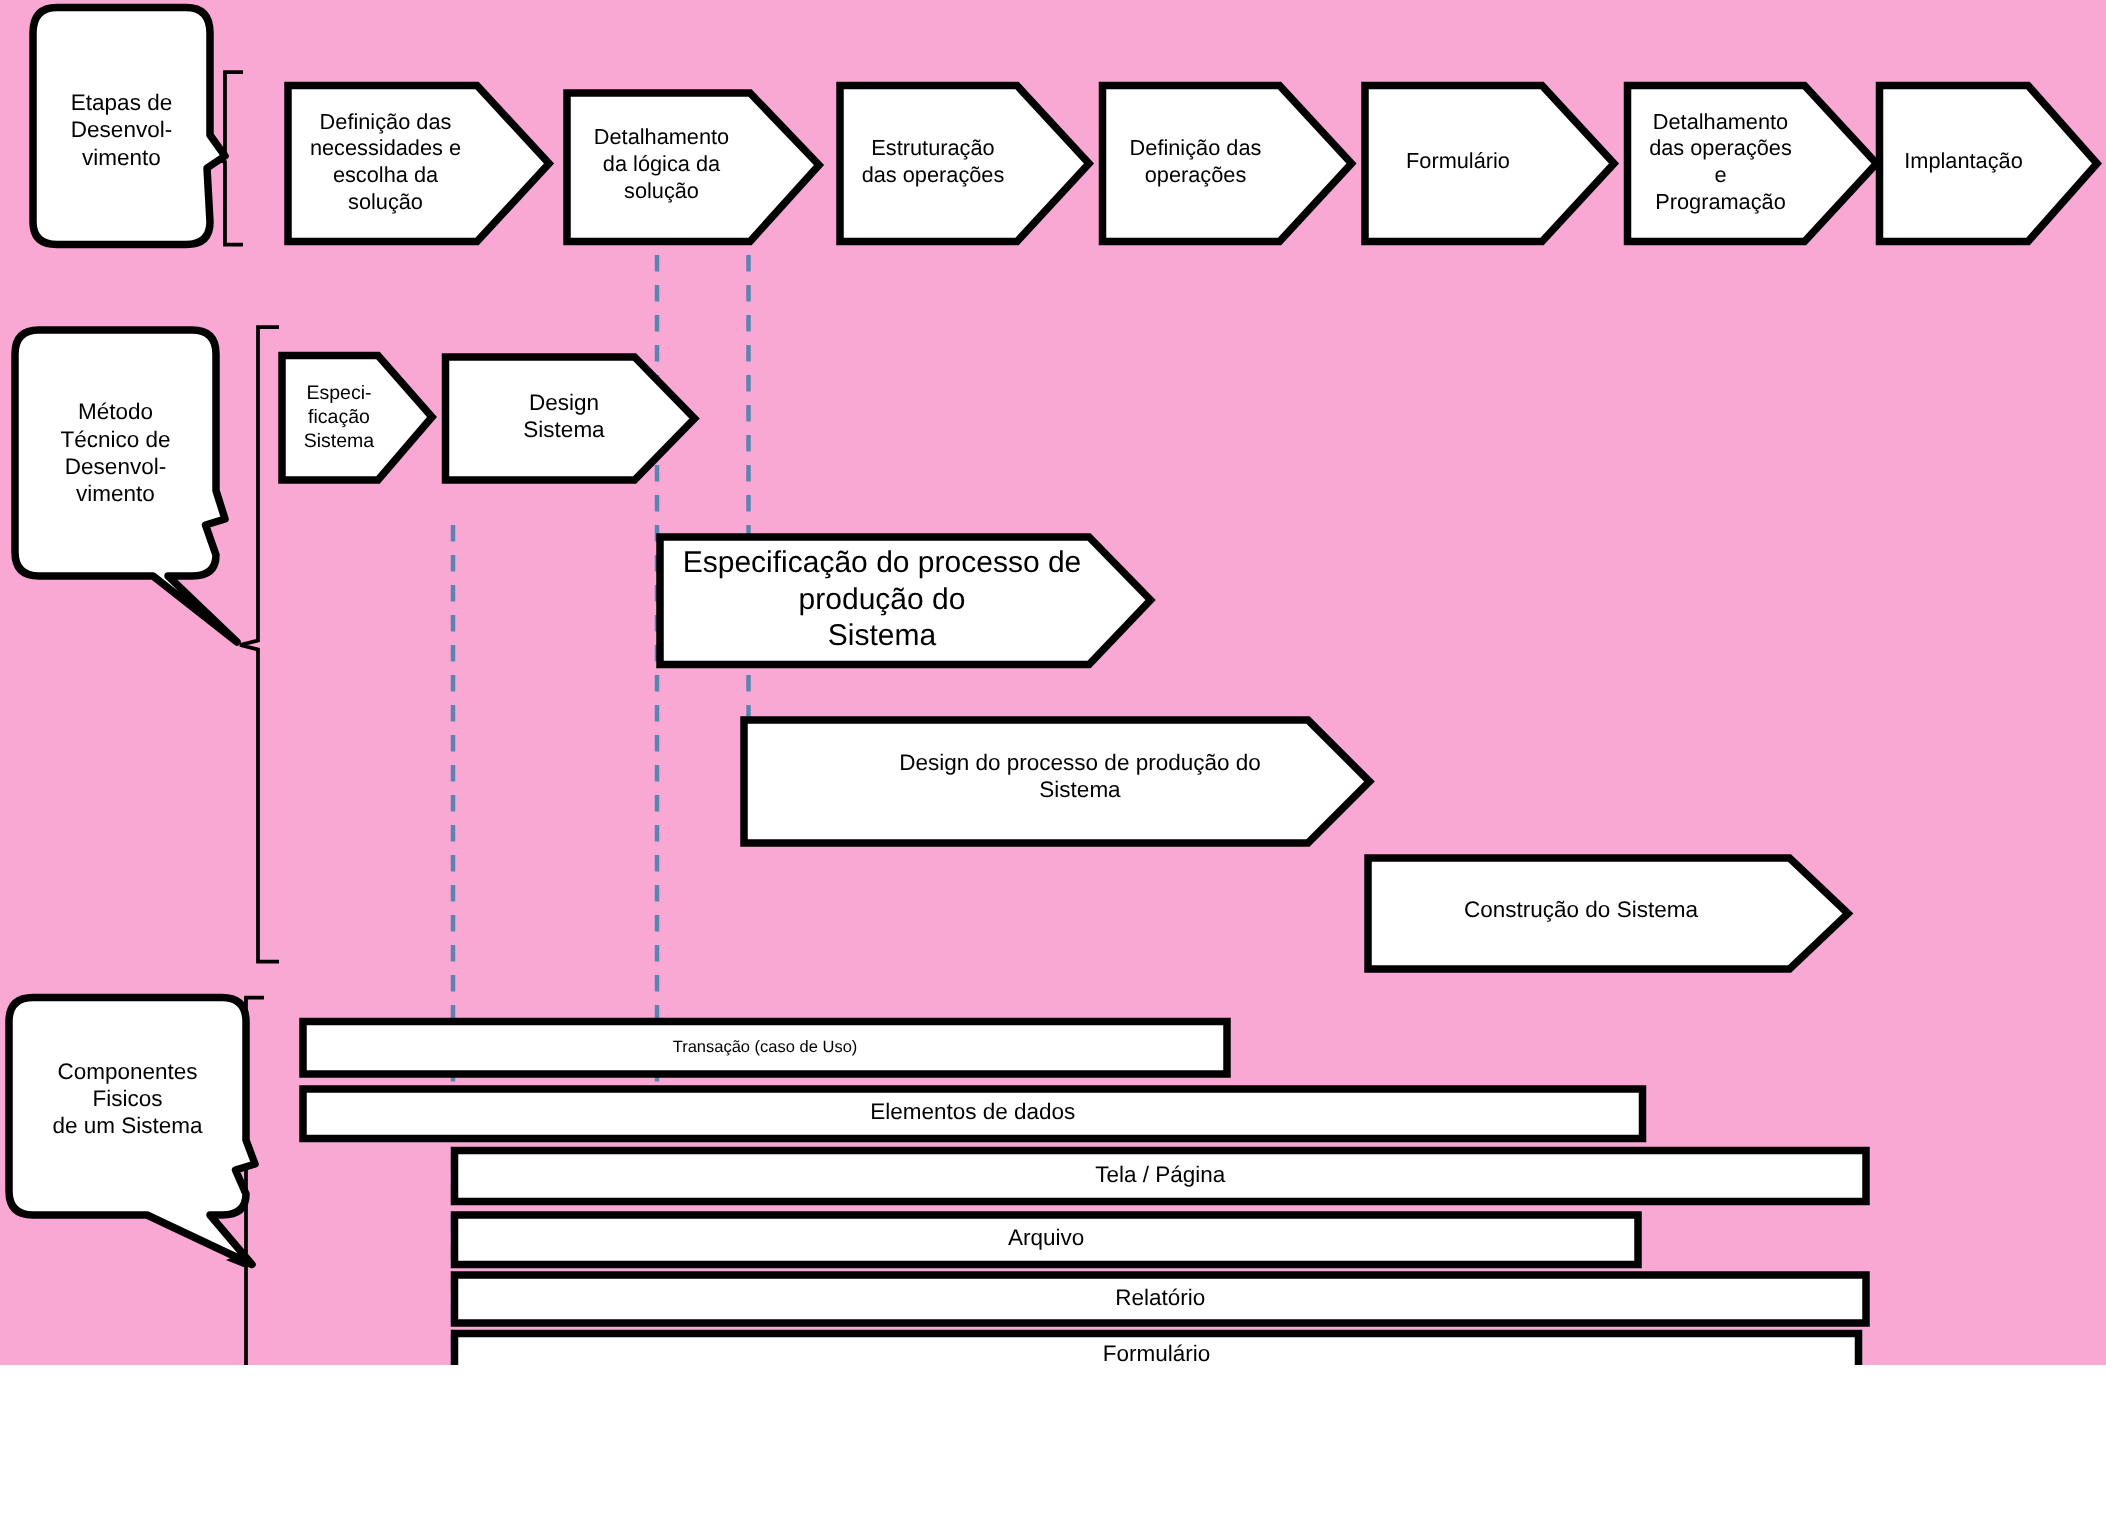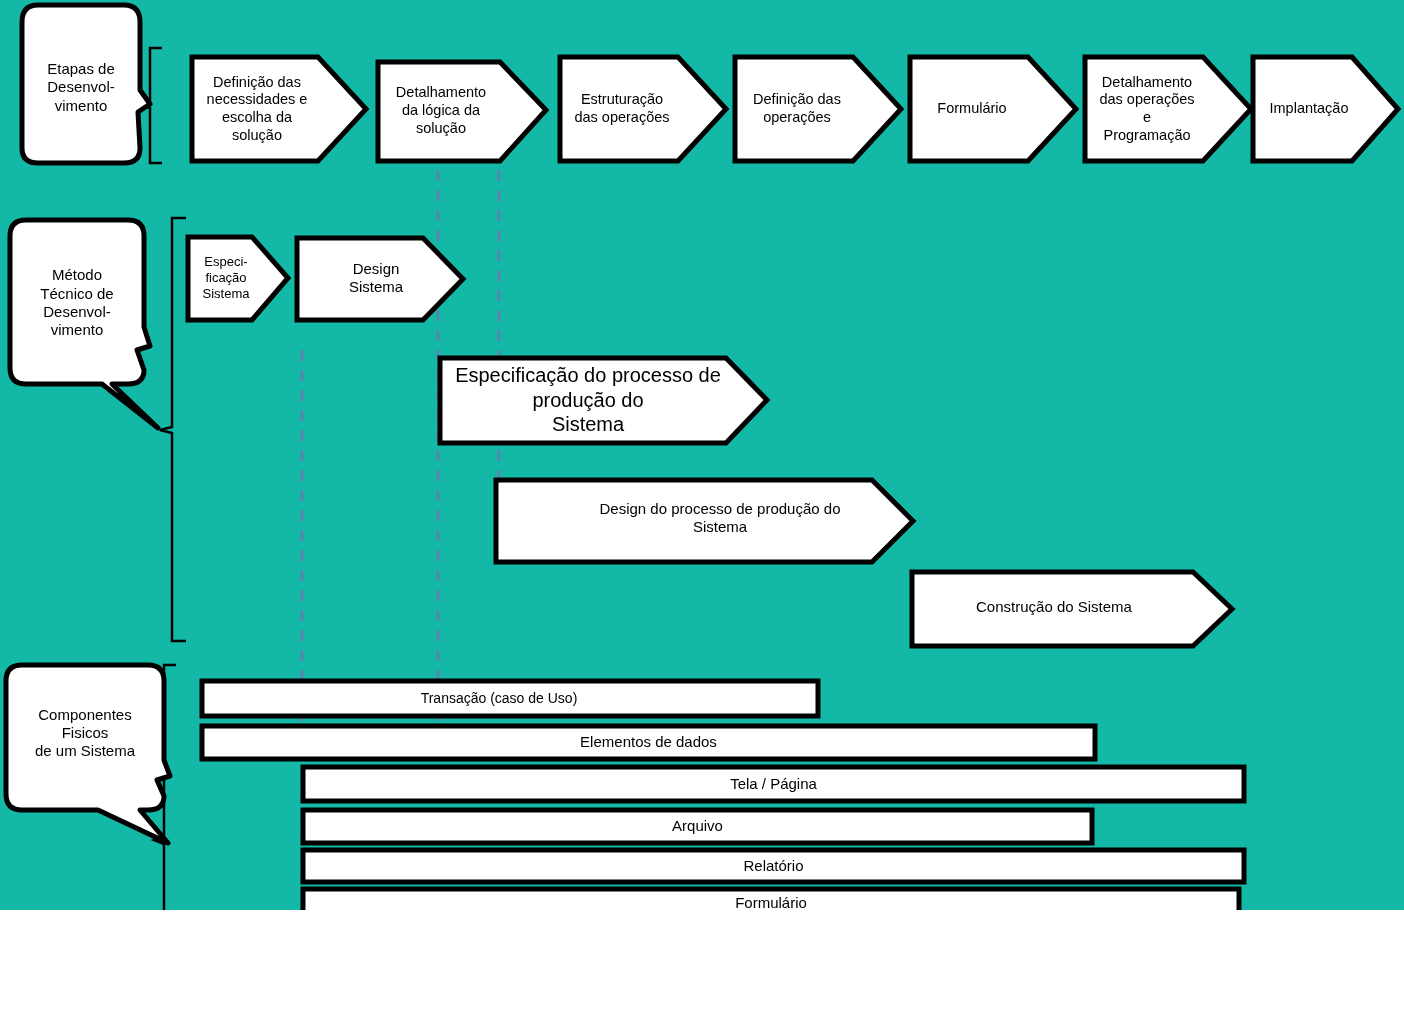--- a/index.html
+++ b/index.html
@@ -7,21 +7,21 @@
     padding: 0;
     background: #ffffff;
   }
   body {
     font-family: "Liberation Sans", sans-serif;
   }
   #canvas {
     position: relative;
     width: 1404px;
     height: 910px;
-    background: #14b8a6;
+    background: #f9a8d4;
     overflow: hidden;
   }
   svg.layer {
     position: absolute;
     left: 0;
     top: 0;
     width: 1404px;
     height: 1014px;
   }
   .shape {
@@ -172,21 +172,21 @@
 
   <div class="lbl" style="left:443px;top:363px;width:290px;height:74px;font-size:20px;">Especificação do processo de
 produção do
 Sistema</div>
 
   <div class="lbl" style="left:498px;top:492px;width:380px;height:52px;font-size:15px;padding-left:32px;">Design do processo de produção do
 Sistema</div>
 
   <div class="lbl" style="left:914px;top:590px;width:280px;height:34px;font-size:15px;">Construção do Sistema</div>
 
-  <div class="lbl" style="left:191px;top:681px;width:616px;height:35px;font-size:14px;">Transação  (caso de Uso)</div>
+  <div class="lbl" style="left:202px;top:681px;width:616px;height:35px;font-size:11px;">Transação  (caso de Uso)</div>
 
   <div class="lbl" style="left:202px;top:726px;width:893px;height:33px;font-size:15px;">Elementos de dados</div>
 
   <div class="lbl" style="left:303px;top:767px;width:941px;height:34px;font-size:15px;">Tela / Página</div>
 
   <div class="lbl" style="left:303px;top:810px;width:789px;height:33px;font-size:15px;">Arquivo</div>
 
   <div class="lbl" style="left:303px;top:850px;width:941px;height:32px;font-size:15px;">Relatório</div>
 
   <div class="lbl" style="left:303px;top:889px;width:936px;height:29px;font-size:15px;">Formulário</div>

